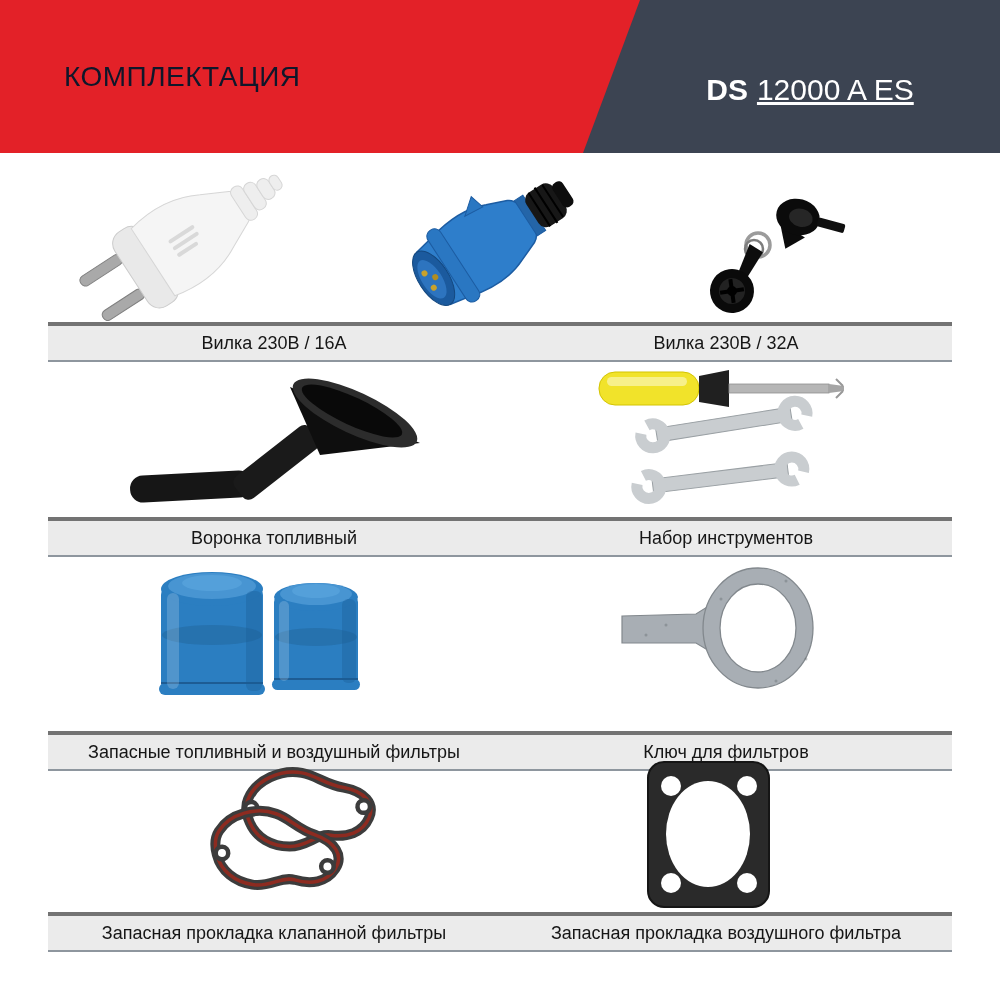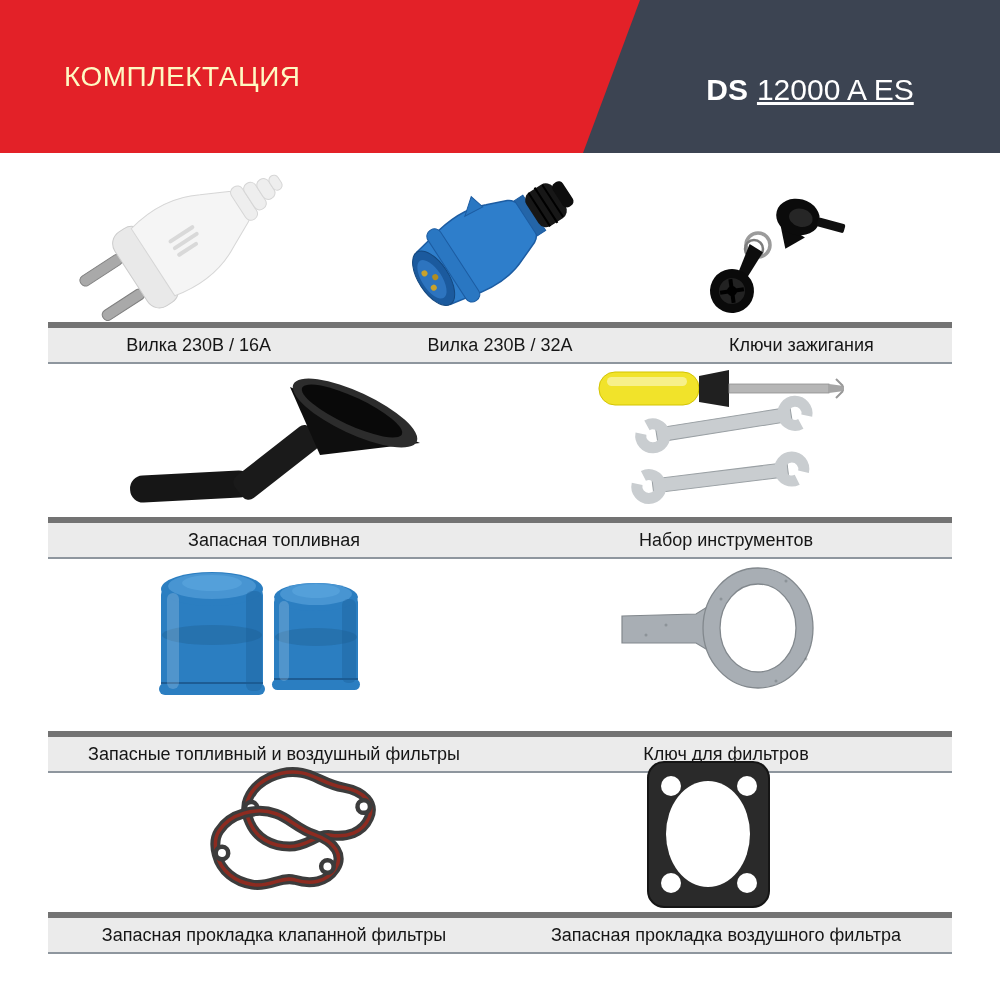--- a/index.html
+++ b/index.html
@@ -4,31 +4,31 @@
 <style>
   html,body{margin:0;padding:0;background:#ffffff;}
   .page{position:relative;width:1000px;height:1000px;background:#ffffff;overflow:hidden;
         font-family:"Liberation Sans", sans-serif;}
 
   
   .band{position:absolute;left:0;top:0;width:1000px;height:153px;background:#e32128;}
   .band-dark{position:absolute;left:0;top:0;width:100%;height:100%;background:#3c4452;
              clip-path:polygon(64% 0, 100% 0, 100% 100%, 58.3% 100%);}
   .band-title{position:absolute;left:64px;top:0;height:153px;display:flex;align-items:center;
-              color:#fef9c3;font-size:28px;letter-spacing:0.5px;font-weight:400;}
+              color:#0f172a;font-size:28px;letter-spacing:0.5px;font-weight:400;}
   .band-model{position:absolute;left:640px;top:0;width:340px;height:180px;display:flex;
               align-items:center;justify-content:center;color:#ffffff;font-size:30px;}
   .band-model .series{font-weight:700;}
   .band-model .number{font-weight:400;margin-left:9px;text-decoration:underline;}
 
   
   .items{position:absolute;left:48px;width:904px;display:flex;}
   .cell{flex:1;display:flex;align-items:center;justify-content:center;}
   .bar{position:absolute;left:48px;width:904px;height:34px;background:#ebebeb;
-       border-top:6px solid #737373;border-bottom:2px solid #8e969e;display:flex;}
+       border-top:4px solid #737373;border-bottom:2px solid #8e969e;display:flex;}
   .bar .cell{font-size:18px;color:#161616;white-space:nowrap;}
   svg{display:block;}
 </style>
 </head>
 <body>
 
 <div class="page">
 
   <div class="band">
     <div class="band-dark"></div>
@@ -92,21 +92,20 @@
           <circle r="5" fill="#000000"></circle>
           <rect x="-2" y="-12" width="4" height="24" fill="#000000"></rect>
           <rect x="-12" y="-2" width="24" height="4" fill="#000000"></rect>
         </g>
       </svg>
     </div>
   </div>
   <div class="bar" style="top:322px;">
     <div class="cell">Вилка 230В / 16А</div>
     <div class="cell">Вилка 230В / 32А</div>
-    <div class="cell">Ключи зажигания</div>
   </div>
 
   <div class="items" style="top:360px;height:157px;">
     <div class="cell">
       <svg width="300" height="152" viewBox="0 0 300 152">
         <rect x="6" y="110" width="122" height="27" rx="13" fill="#161616" transform="rotate(-3 67 123)"></rect>
         <g transform="translate(121,124) rotate(-38)">
           <rect x="-8" y="-14" width="96" height="28" rx="8" fill="#1a1a1a"></rect>
         </g>
         <path d="M196,92 L166,24 L296,80 Z" fill="#0e0e0e"></path>
@@ -130,21 +129,21 @@
           <rect x="148" y="20" width="100" height="9" fill="#b6b6b6" stroke="#8f8f8f" stroke-width="0.8"></rect>
           <path d="M248,20 L263,22 L263,27 L248,29 Z" fill="#a5a5a5"></path>
           <path d="M255,15 L262,22 M255,34 L262,27" stroke="#989898" stroke-width="2"></path>
         </g>
         <use href="#wrench-shape" transform="translate(52,75) rotate(-9)"></use>
         <use href="#wrench-shape" transform="translate(48,125) rotate(-7)"></use>
       </svg>
     </div>
   </div>
   <div class="bar" style="top:517px;">
-    <div class="cell">Запасная топливная</div>
+    <div class="cell">Воронка топливный</div>
     <div class="cell">Набор инструментов</div>
   </div>
 
   <div class="items" style="top:555px;height:157px;">
     <div class="cell">
       <svg width="280" height="150" viewBox="0 0 280 150">
         <g>
           <rect x="27" y="28" width="102" height="104" rx="8" fill="#2b7ec1"></rect>
           <ellipse cx="78" cy="30" rx="51" ry="17" fill="#2b7ec1"></ellipse>
           <ellipse cx="78" cy="27" rx="44" ry="13" fill="#4895d2"></ellipse>

